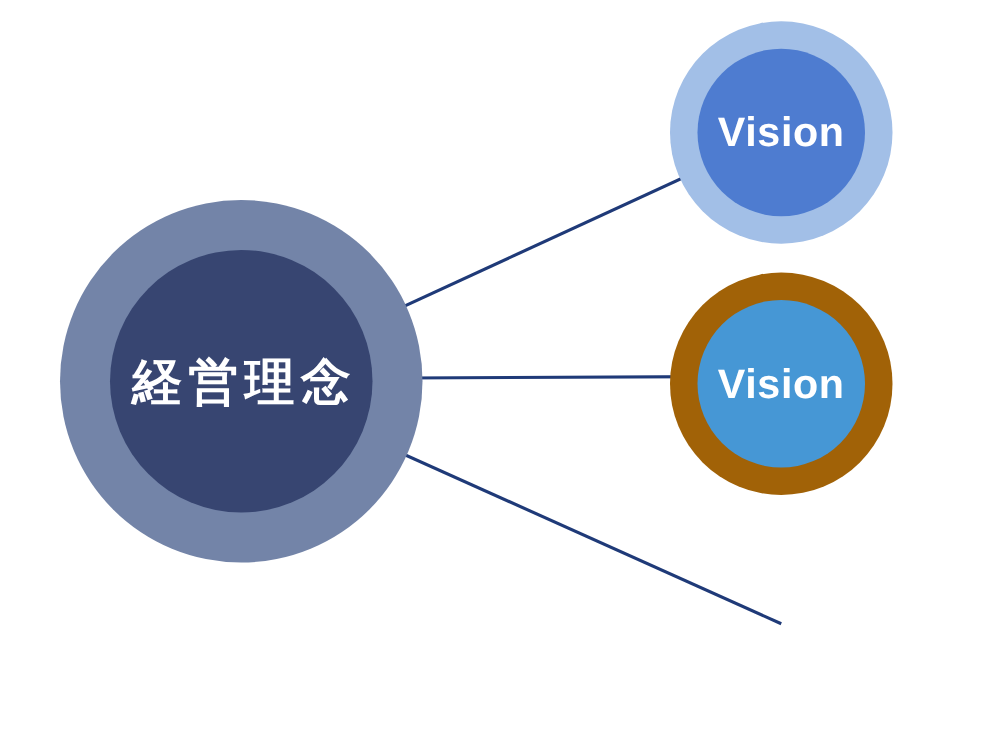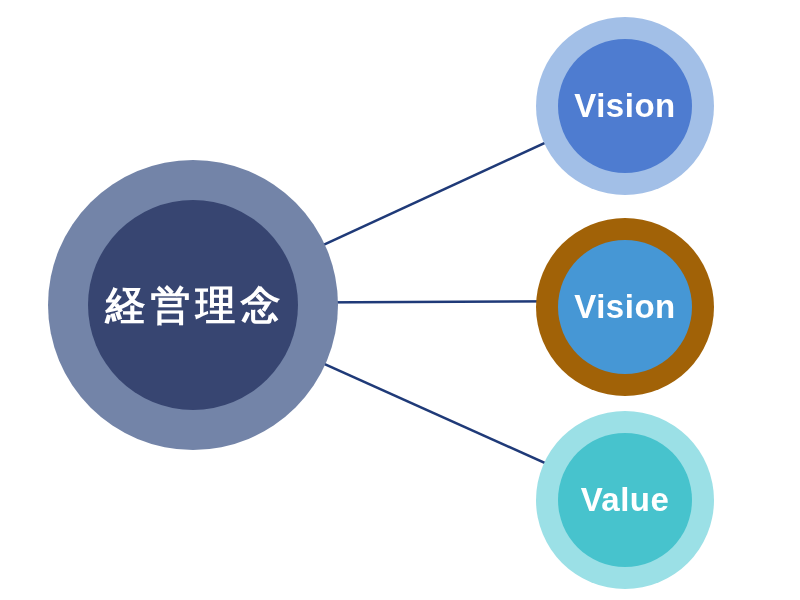--- a/index.html
+++ b/index.html
@@ -86,19 +86,14 @@
       <span class="label" style="color: rgb(255, 255, 255);">Vision</span>
     </div>
   </div>
 
   <div class="node node-sat node-vision" style="background-color: #a16207;">
     <div class="core" style="background-color: rgb(70, 151, 213);">
       <span class="label" style="color: rgb(255, 255, 255);">Vision</span>
     </div>
   </div>
 
-  <div class="node node-sat node-value" style="background-color: rgb(155, 224, 230);">
-    <div class="core" style="background-color: rgb(71, 195, 205);">
-      <span class="label" style="color: rgb(255, 255, 255);">Value</span>
-    </div>
-  </div>
 
 </div>
 
 </body></html>

